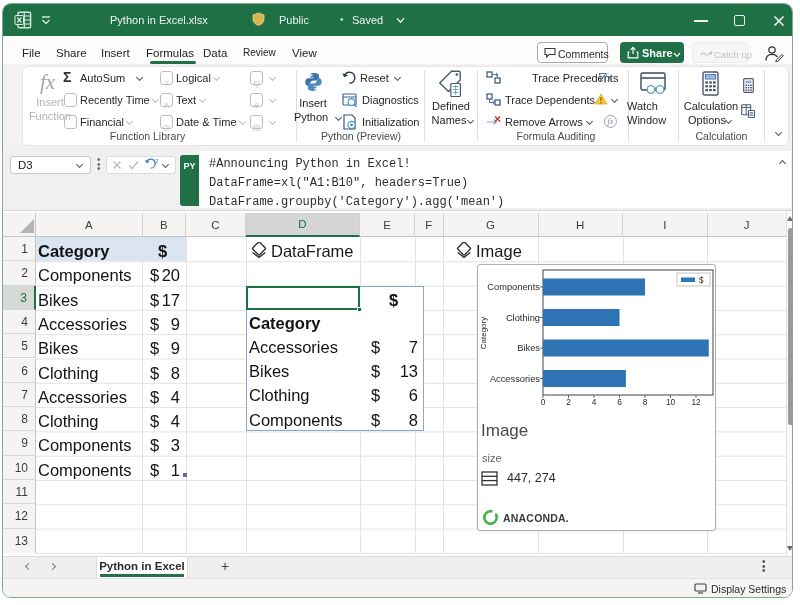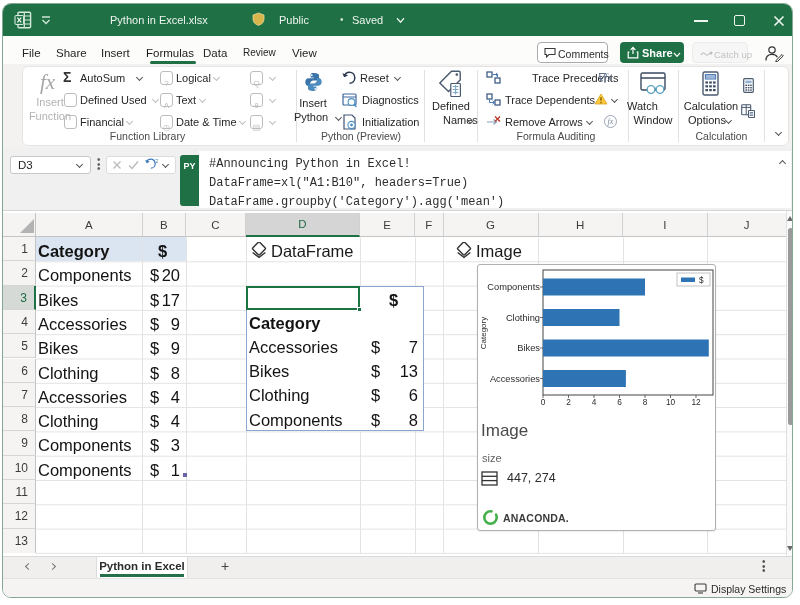--- a/index.html
+++ b/index.html
@@ -98,21 +98,21 @@
 <div class="a gray" style="left:28px;top:96px;width:44px;text-align:center;font-size:11px">Insert</div>
 <div class="a gray" style="left:28px;top:110px;width:44px;text-align:center;font-size:11px">Function</div>
 <div class="rlbl" style="left:90px;top:130px;width:115px;text-align:center">Function Library</div>
 <div class="rlbl" style="left:300px;top:130px;width:122px;text-align:center">Python (Preview)</div>
 <div class="rlbl" style="left:495px;top:130px;width:122px;text-align:center">Formula Auditing</div>
 <div class="rlbl" style="left:664px;top:130px;width:115px;text-align:center">Calculation</div>
 <div class="a" style="left:63px;top:69px;font-size:14px;font-weight:bold;color:#333">Σ</div>
 <div class="rtxt" style="left:80px;top:72px">AutoSum</div>
 <div class="cv" style="left:137px;top:75px"></div>
 <div class="ic" style="left:64px;top:93px"></div>
-<div class="rtxt gray" style="left:80px;top:94px">Defined Used</div>
+<div class="rtxt gray" style="left:80px;top:94px">Recently Time</div>
 <div class="cvg" style="left:153px;top:97px"></div>
 <div class="ic" style="left:64px;top:115px"></div>
 <div class="rtxt gray" style="left:80px;top:116px">Financial</div>
 <div class="cvg" style="left:127px;top:119px"></div>
 <div class="ic" style="left:160px;top:71px"><span class="icx">?</span></div>
 <div class="rtxt gray" style="left:176px;top:72px">Logical</div>
 <div class="cvg" style="left:214px;top:75px"></div>
 <div class="ic" style="left:160px;top:93px"><span class="icx">A</span></div>
 <div class="rtxt gray" style="left:176px;top:94px">Text</div>
 <div class="cvg" style="left:200px;top:97px"></div>
@@ -158,21 +158,21 @@
  <circle cx="19.8" cy="4.6" r="1.3" fill="#4a5a70"></circle>
  <rect x="13.8" y="13.5" width="9.6" height="13" rx="0.8" fill="#fff" stroke="#4a5a70" stroke-width="1.2"></rect>
  <g stroke="#7aa7c7" stroke-width="1.1">
   <line x1="15.8" y1="16.5" x2="21.4" y2="16.5"></line>
           <line x1="15.8" y1="19.5" x2="21.4" y2="19.5"></line>
           <line x1="15.8" y1="22.5" x2="21.4" y2="22.5"></line>
  </g>
  <line x1="18.6" y1="15" x2="18.6" y2="24.5" stroke="#7aa7c7" stroke-width="1.1"></line>
 </svg>
 <div class="rtxt" style="left:428px;top:100px;width:46px;text-align:center">Defined</div>
-<div class="rtxt" style="left:443px;top:114px;width:46px;text-align:left">Names</div>
+<div class="rtxt" style="left:426px;top:114px;width:46px;text-align:center">Names</div>
 <div class="cv" style="left:468px;top:118px"></div>
 <svg class="a" style="left:486px;top:71px" width="15" height="13" viewBox="0 0 15 13">
  <rect x="1" y="1" width="5" height="5" fill="none" stroke="#31517c" stroke-width="1.2"></rect>
  <rect x="9" y="7" width="5" height="5" fill="none" stroke="#31517c" stroke-width="1.2"></rect>
  <path d="M6.5 3.5 L11.5 3.5 L11.5 6.5 M10 2 L11.8 3.6 L10 5.2" fill="none" stroke="#4a79b8" stroke-width="1"></path>
 </svg>
 <div class="rtxt" style="left:532px;top:72px">Trace Precedents</div>
 <div class="a" style="left:597px;top:71px;font-size:11px;color:#5f7290;font-style:italic">∇<i style="font-family:'Liberation Serif',serif">fx</i></div>
 <svg class="a" style="left:486px;top:93px" width="15" height="13" viewBox="0 0 15 13">
  <rect x="1" y="1" width="5" height="5" fill="none" stroke="#31517c" stroke-width="1.2"></rect>
@@ -194,21 +194,21 @@
 <div class="cv" style="left:587px;top:119px"></div>
 <div class="a" style="left:604px;top:115px;width:13px;height:13px;border:1.2px solid #9aa6b6;border-radius:50%;font-size:8px;color:#7c8aa0;text-align:center;line-height:12px;font-style:italic;font-family:'Liberation Serif',serif">fx</div>
 <svg class="a" style="left:640px;top:72px" width="26" height="25" viewBox="0 0 26 25">
  <rect x="1" y="1" width="24" height="17" rx="1.5" fill="none" stroke="#3a4a60" stroke-width="1.4"></rect>
  <line x1="1" y1="6" x2="25" y2="6" stroke="#3a4a60" stroke-width="1.3"></line>
  <circle cx="11" cy="17.5" r="3.8" fill="#fff" stroke="#5ba3c0" stroke-width="1.3"></circle>
  <circle cx="20" cy="17.5" r="3.8" fill="#fff" stroke="#5ba3c0" stroke-width="1.3"></circle>
  <path d="M14.6 16.8 Q15.5 15.6 16.4 16.8" fill="none" stroke="#5ba3c0" stroke-width="1.2"></path>
 </svg>
 <div class="rtxt" style="left:627px;top:100px;width:52px;text-align:left">Watch</div>
-<div class="rtxt" style="left:627px;top:114px;width:52px;text-align:center">Window</div>
+<div class="rtxt" style="left:627px;top:114px;width:52px;">Window</div>
 <svg class="a" style="left:702px;top:71px" width="17" height="25" viewBox="0 0 17 25">
  <rect x="1" y="1" width="15" height="23" rx="1.5" fill="none" stroke="#4a5a70" stroke-width="1.4"></rect>
  <rect x="3.4" y="3.6" width="10.2" height="4.4" fill="none" stroke="#4a79b8" stroke-width="1.1"></rect>
  <rect x="4" y="4.2" width="9" height="3.2" fill="#4a79b8" opacity="0.55"></rect>
  <g fill="#3f4f66">
   <rect x="3.4" y="10.4" width="2.6" height="2.2"></rect>
           <rect x="7.2" y="10.4" width="2.6" height="2.2"></rect>
           <rect x="11" y="10.4" width="2.6" height="2.2"></rect>
   <rect x="3.4" y="14.2" width="2.6" height="2.2"></rect>
           <rect x="7.2" y="14.2" width="2.6" height="2.2"></rect>

